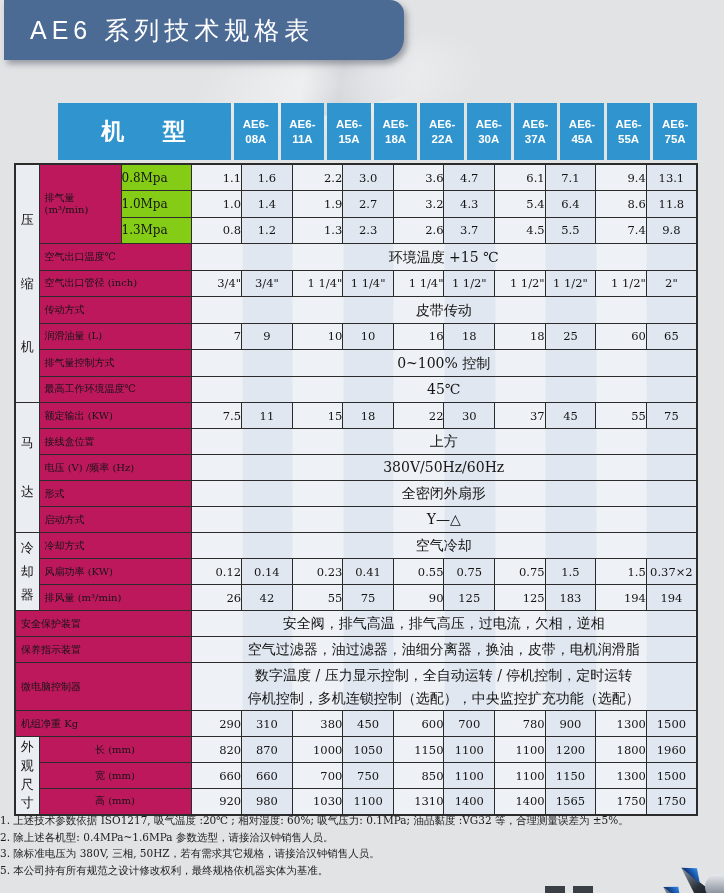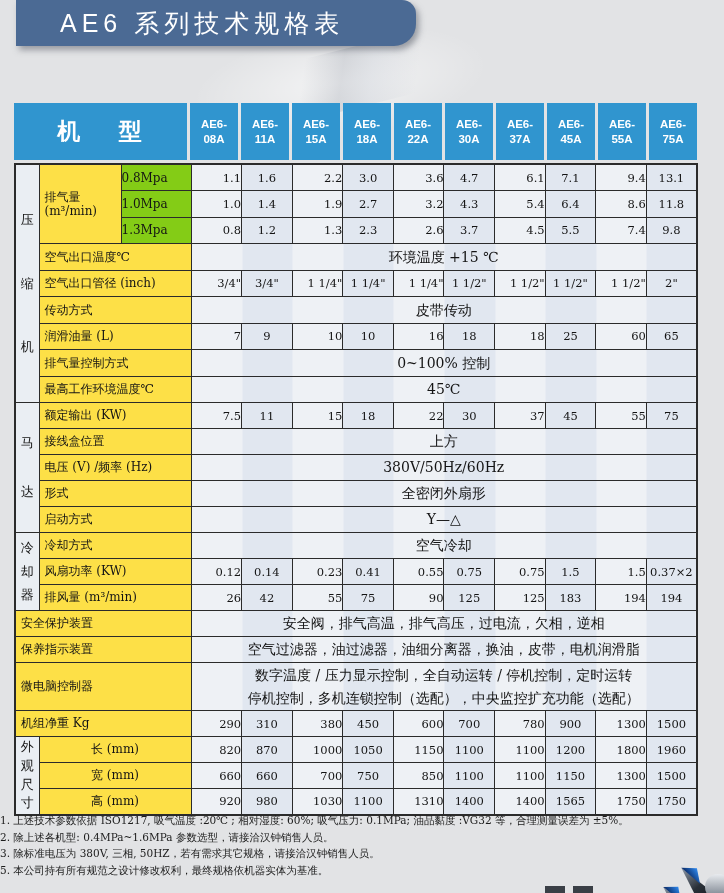--- a/index.html
+++ b/index.html
@@ -14,45 +14,45 @@
     background:radial-gradient(ellipse at center, rgba(255,255,255,.6) 0%, rgba(255,255,255,0) 70%);
     transform:rotate(-8deg); }
   .wm2 { position:absolute; left:250px; top:46px; width:220px; height:60px;
     background:linear-gradient(112deg, transparent 25%, rgba(150,156,168,.28) 42%, rgba(200,205,214,.35) 55%, transparent 75%);
     border-radius:40px; transform:rotate(-14deg); }
   .wm3 { position:absolute; left:40px; top:300px; width:640px; height:420px;
     background:radial-gradient(ellipse at 30% 40%, rgba(255,255,255,.5) 0%, rgba(255,255,255,0) 60%); }
 
   
   .banner {
-    position:absolute; left:16px; top:0; width:400px; height:46px;
+    position:absolute; left:4px; top:0; width:400px; height:60px;
     background:#4b6a94; border-radius:0 14px 22px 0;
     box-shadow:3px 4px 6px rgba(90,95,105,.55);
-    display:flex; align-items:center; padding-left:44px;
+    display:flex; align-items:center; padding-left:26px;
   }
   .banner h1 { color:#ffffff; font-size:25px; font-weight:400; letter-spacing:5px; }
 
   
   .spec { position:absolute; left:14px; top:103px; width:683px; }
   .spec-header { display:flex; gap:3px; height:57px; margin-bottom:3px; }
   .hcell { background:#3095cf; color:#fff; display:flex; flex-direction:column;
     align-items:center; justify-content:center; line-height:1.25; }
   .hcell.model { width:173px; flex:none; font-size:23px; font-weight:bold; letter-spacing:16px;
-    flex-direction:row; padding-left:14px; }
+    flex-direction:row; padding-left:14px;margin-left:44px; }
   .hcell.col { flex:1; font-size:11.5px; font-weight:bold; }
 
   table.body { width:683px; border-collapse:collapse; table-layout:fixed;
     border:2px solid #2b2b2b;
     font-family:"DejaVu Serif","Liberation Serif",serif; color:#141414; }
   table.body td { border:1px solid #2b2b2b; height:26px; overflow:hidden; }
   tr.tall td { height:48px; }
   td.grp { background:#eaeef3; text-align:center; font-size:13px; padding:0; }
   td.grp .grp-in { display:flex; flex-direction:column; justify-content:space-evenly;
     align-items:center; }
-  td.lbl { background:#fde047; font-size:12px; padding-left:5px; white-space:pre-line;
+  td.lbl { background:#be185d; font-size:10px; padding-left:5px; white-space:pre-line;
     line-height:1.2; }
   td.lbl.center { text-align:center; padding-left:0; }
   td.sub { background:#84cc16; font-size:12px; text-align:left; }
   td.val { font-size:11.5px; text-align:center; }
   td.val.c0 { background:#eef1f5;text-align:right; }
   td.val.c1 { background:#e1e7f0; }
   td.spanv { font-size:14px; text-align:center; white-space:pre-line; line-height:1.6;
     background:repeating-linear-gradient(90deg,#eef1f5 0 50.6px,#e1e7f0 50.6px 101.2px); }
 
   

